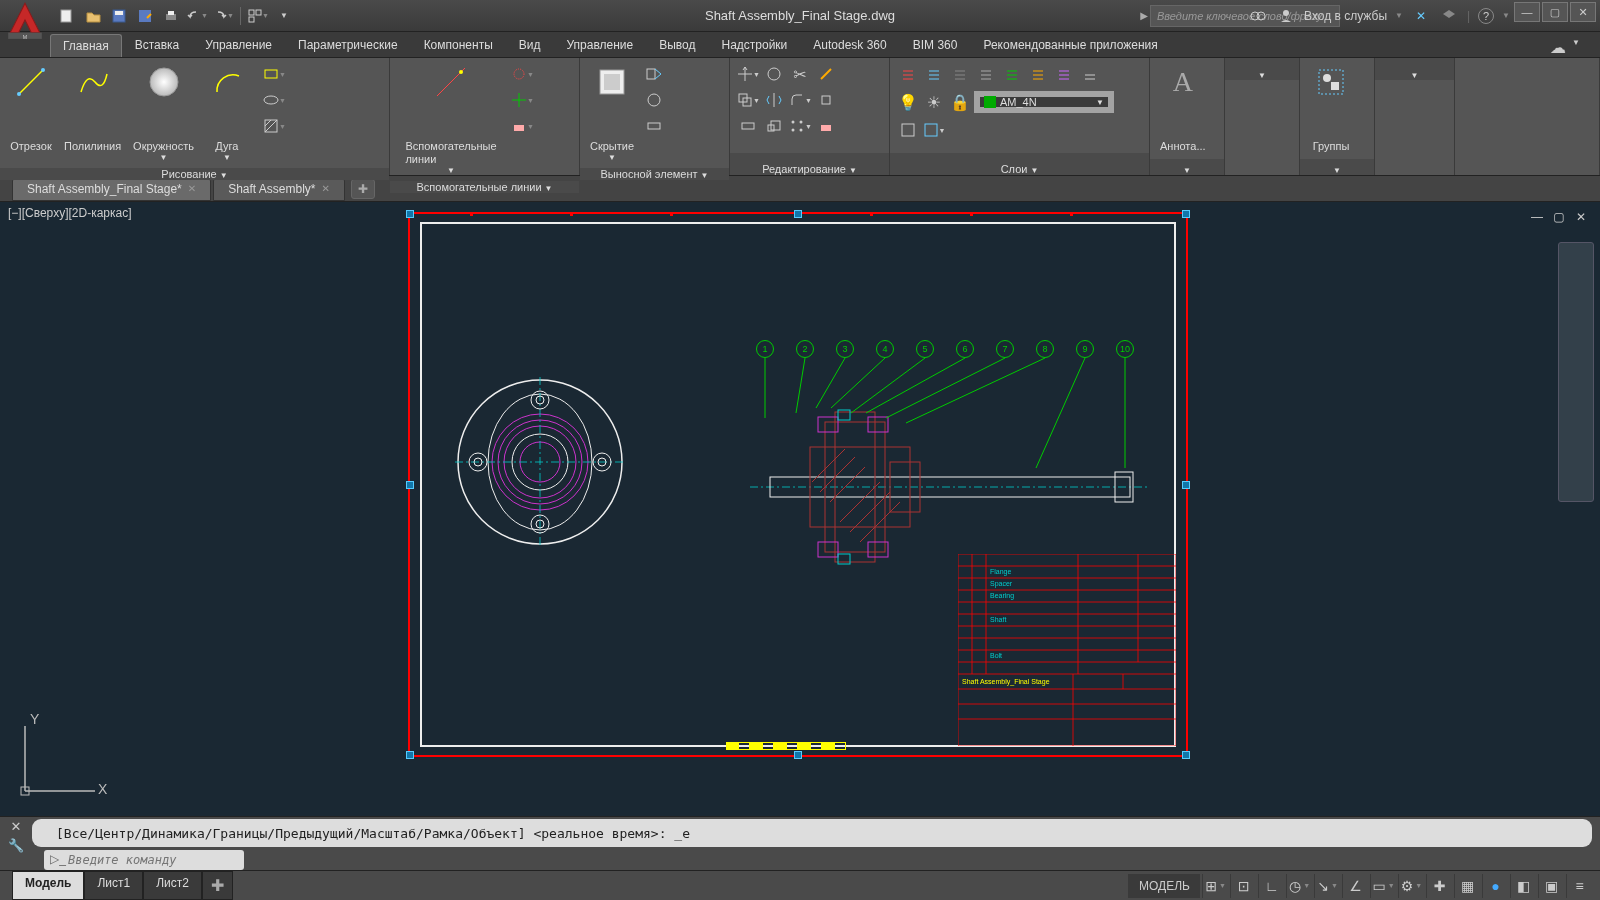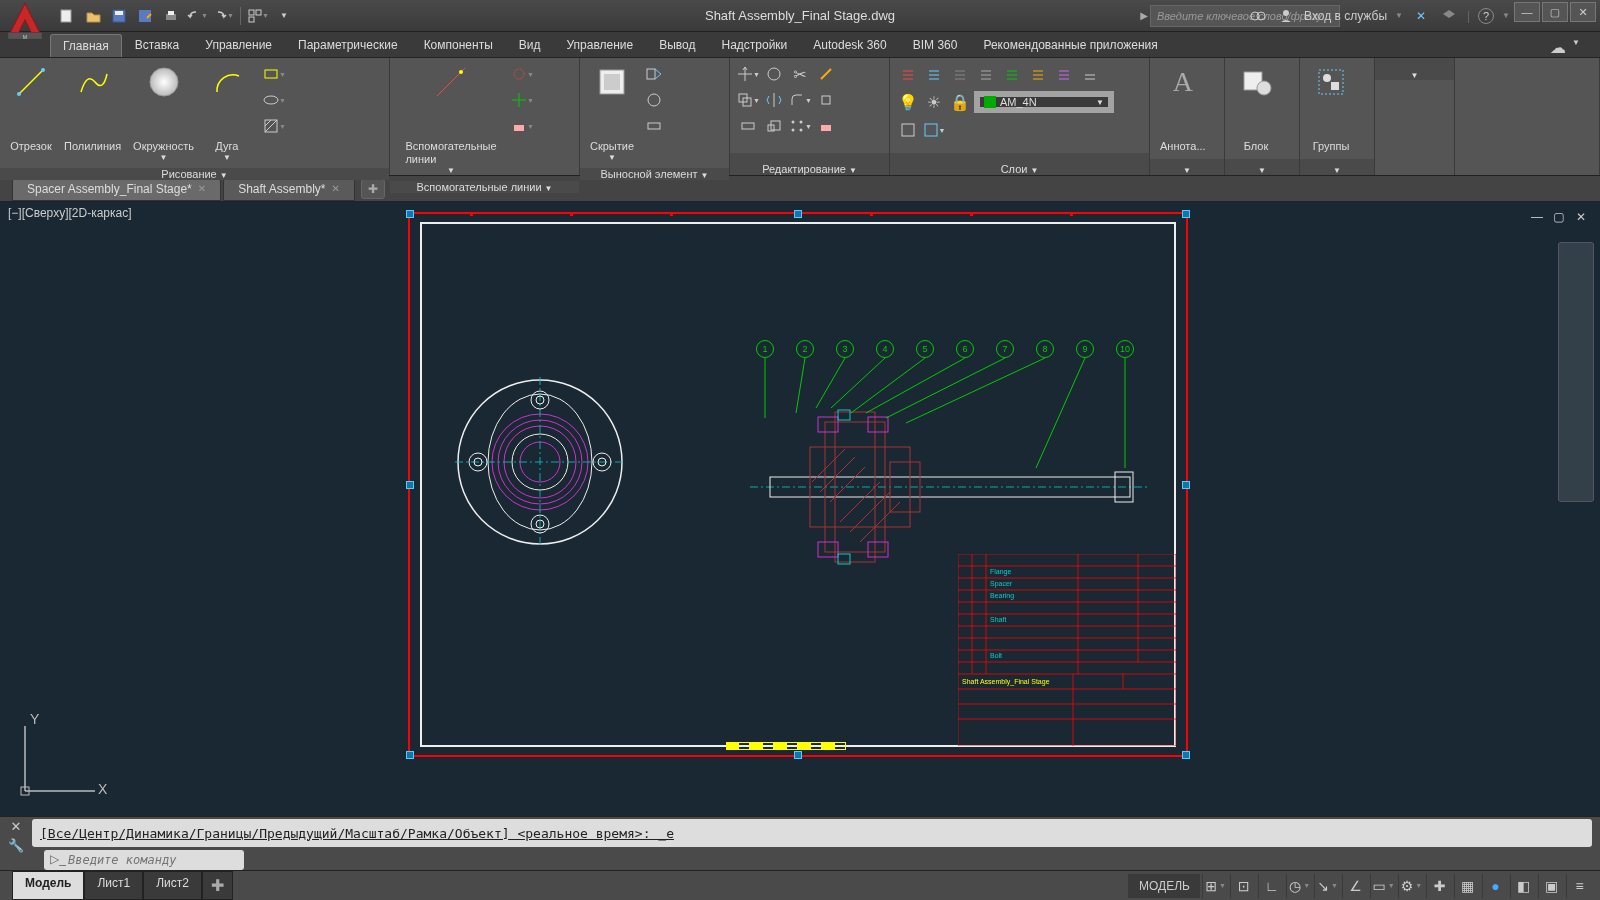--- a/index.html
+++ b/index.html
@@ -60,21 +60,21 @@
 .balloon { position:absolute; width:18px; height:18px; border:1.5px solid #0c0; border-radius:50%; display:flex; align-items:center; justify-content:center; color:#0c0; font-size:9px; }
 .bom-block { position:absolute; }
 .bom-block .btext { position:absolute; color:#0cc; font-size:7px; white-space:nowrap; }
 .bom-block .btext.y { color:#ff0; }
 .scale-bar { position:absolute; display:flex; }
 .scale-bar div { width:12px; height:8px; border:1px solid #ff0; }
 .scale-bar div:nth-child(odd) { background:#ff0; }
 
 
 .cmd-area { position:absolute; bottom:30px; left:0; right:0; height:54px; background:#4a4a4a; border-top:1px solid #222; }
-.cmd-hist { height:28px; display:flex; align-items:center; padding:0 8px; color:#222; background:#ddd; font-size:13px; margin:2px 8px 0 32px; border-radius:3px; font-family:Consolas,monospace;text-decoration:underline; }
+.cmd-hist { height:28px; display:flex; align-items:center; padding:0 24px; color:#222; background:#ddd; font-size:13px; margin:2px 8px 0 32px; border-radius:9px; font-family:Consolas,monospace; }
 .cmd-input-row { height:22px; display:flex; align-items:center; padding:0 8px; gap:6px; margin:2px 8px 0 8px; }
 .cmd-x { color:#ccc; font-size:13px; cursor:pointer; width:16px; text-align:center; }
 .cmd-wrench { color:#ccc; font-size:13px; width:16px; }
 .cmd-input { flex:1; height:20px; background:#ddd; border:none; padding:0 24px; color:#888; font-style:italic; font-size:12px; font-family:Consolas,monospace; border-radius:3px; position:relative; }
 
 
 .statusbar { position:absolute; bottom:0; left:0; right:0; height:30px; background:#4a4a4a; display:flex; align-items:center; border-top:1px solid #222; }
 .model-tabs { display:flex; gap:0; margin-left:12px; }
 .mtab { padding:4px 12px; background:#3a3a3a; color:#ddd; font-size:12px; border:1px solid #222; cursor:pointer; }
 .mtab.active { background:#ddd; color:#222; font-weight:bold; }
@@ -517,31 +517,20 @@
         <div class="big-btn">
           <div class="icon-box" style="font-size:28px;color:#aaa;font-family:serif">A</div>
           <div class="label">Аннота...</div>
         </div>
       </div>
     <div class="panel-title">
         <span style="font-size:8px">▼</span>
       </div>
   </div>
   <div class="ribbon-panel" style="width:75px">
-    <div class="panel-body">
-        <div class="big-btn">
-          <div class="icon-box">
-            <svg width="32" height="32">
-              <rect x="4" y="6" width="18" height="18" fill="#eee" stroke="#999"></rect>
-              <circle cx="24" cy="22" r="7" fill="#ddd" stroke="#999"></circle>
-            </svg>
-          </div>
-          <div class="label">Блок</div>
-        </div>
-      </div>
     <div class="panel-title">
         <span style="font-size:8px">▼</span>
       </div>
   </div>
   <div class="ribbon-panel" style="width:75px">
     <div class="panel-body">
         <div class="big-btn">
           <div class="icon-box">
             <svg width="32" height="32">
               <rect x="4" y="4" width="24" height="24" fill="none" stroke="#6cf" stroke-dasharray="2 2"></rect>
@@ -559,21 +548,21 @@
   <div class="ribbon-panel" style="width:80px">
     <div class="panel-title">
         <span style="font-size:8px">▼</span>
       </div>
   </div>
   <div class="ribbon-panel" style="flex:1"></div>
 </div>
 
 <div class="doctabs">
   <div class="doctab active">
-      <span>Spacer Assembly_Final Stage*</span>
+      <span>Shaft Assembly_Final Stage*</span>
       <span class="close">✕</span>
     </div>
   <div class="doctab">
       <span>Shaft Assembly*</span>
       <span class="close">✕</span>
     </div>
   <div class="doctab-add">✚</div>
 </div>
 
 <div class="canvas-wrap">

